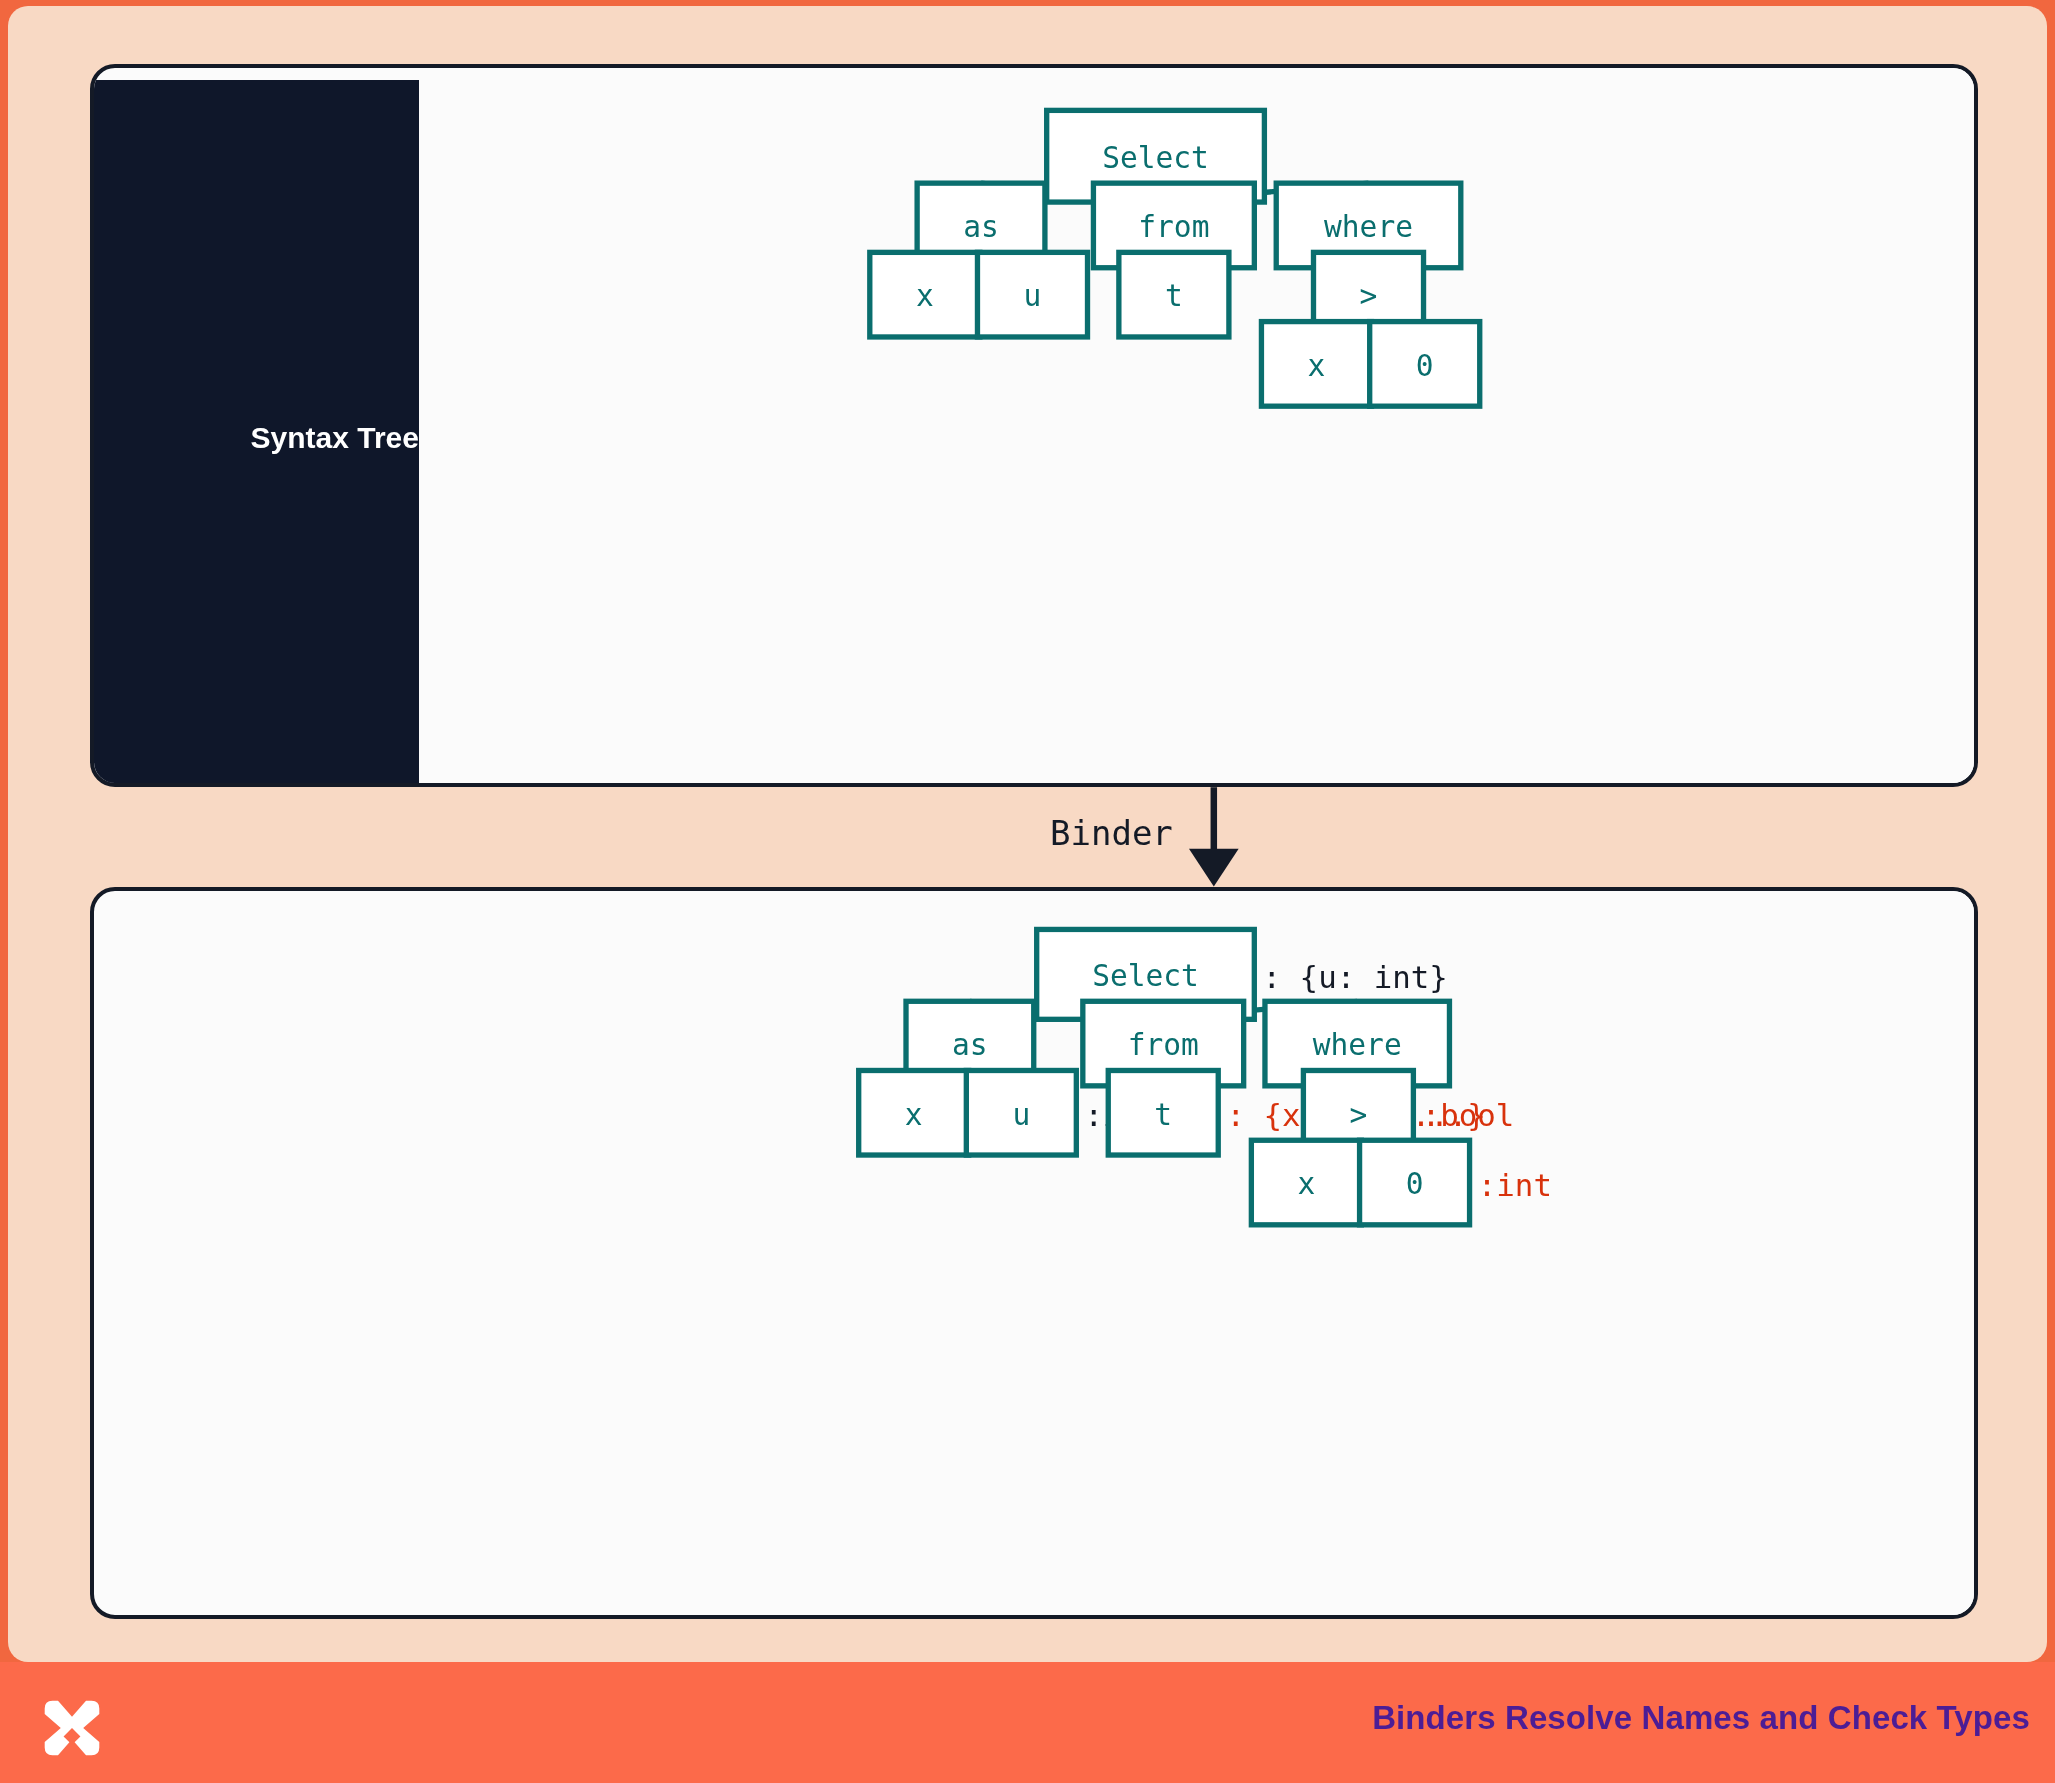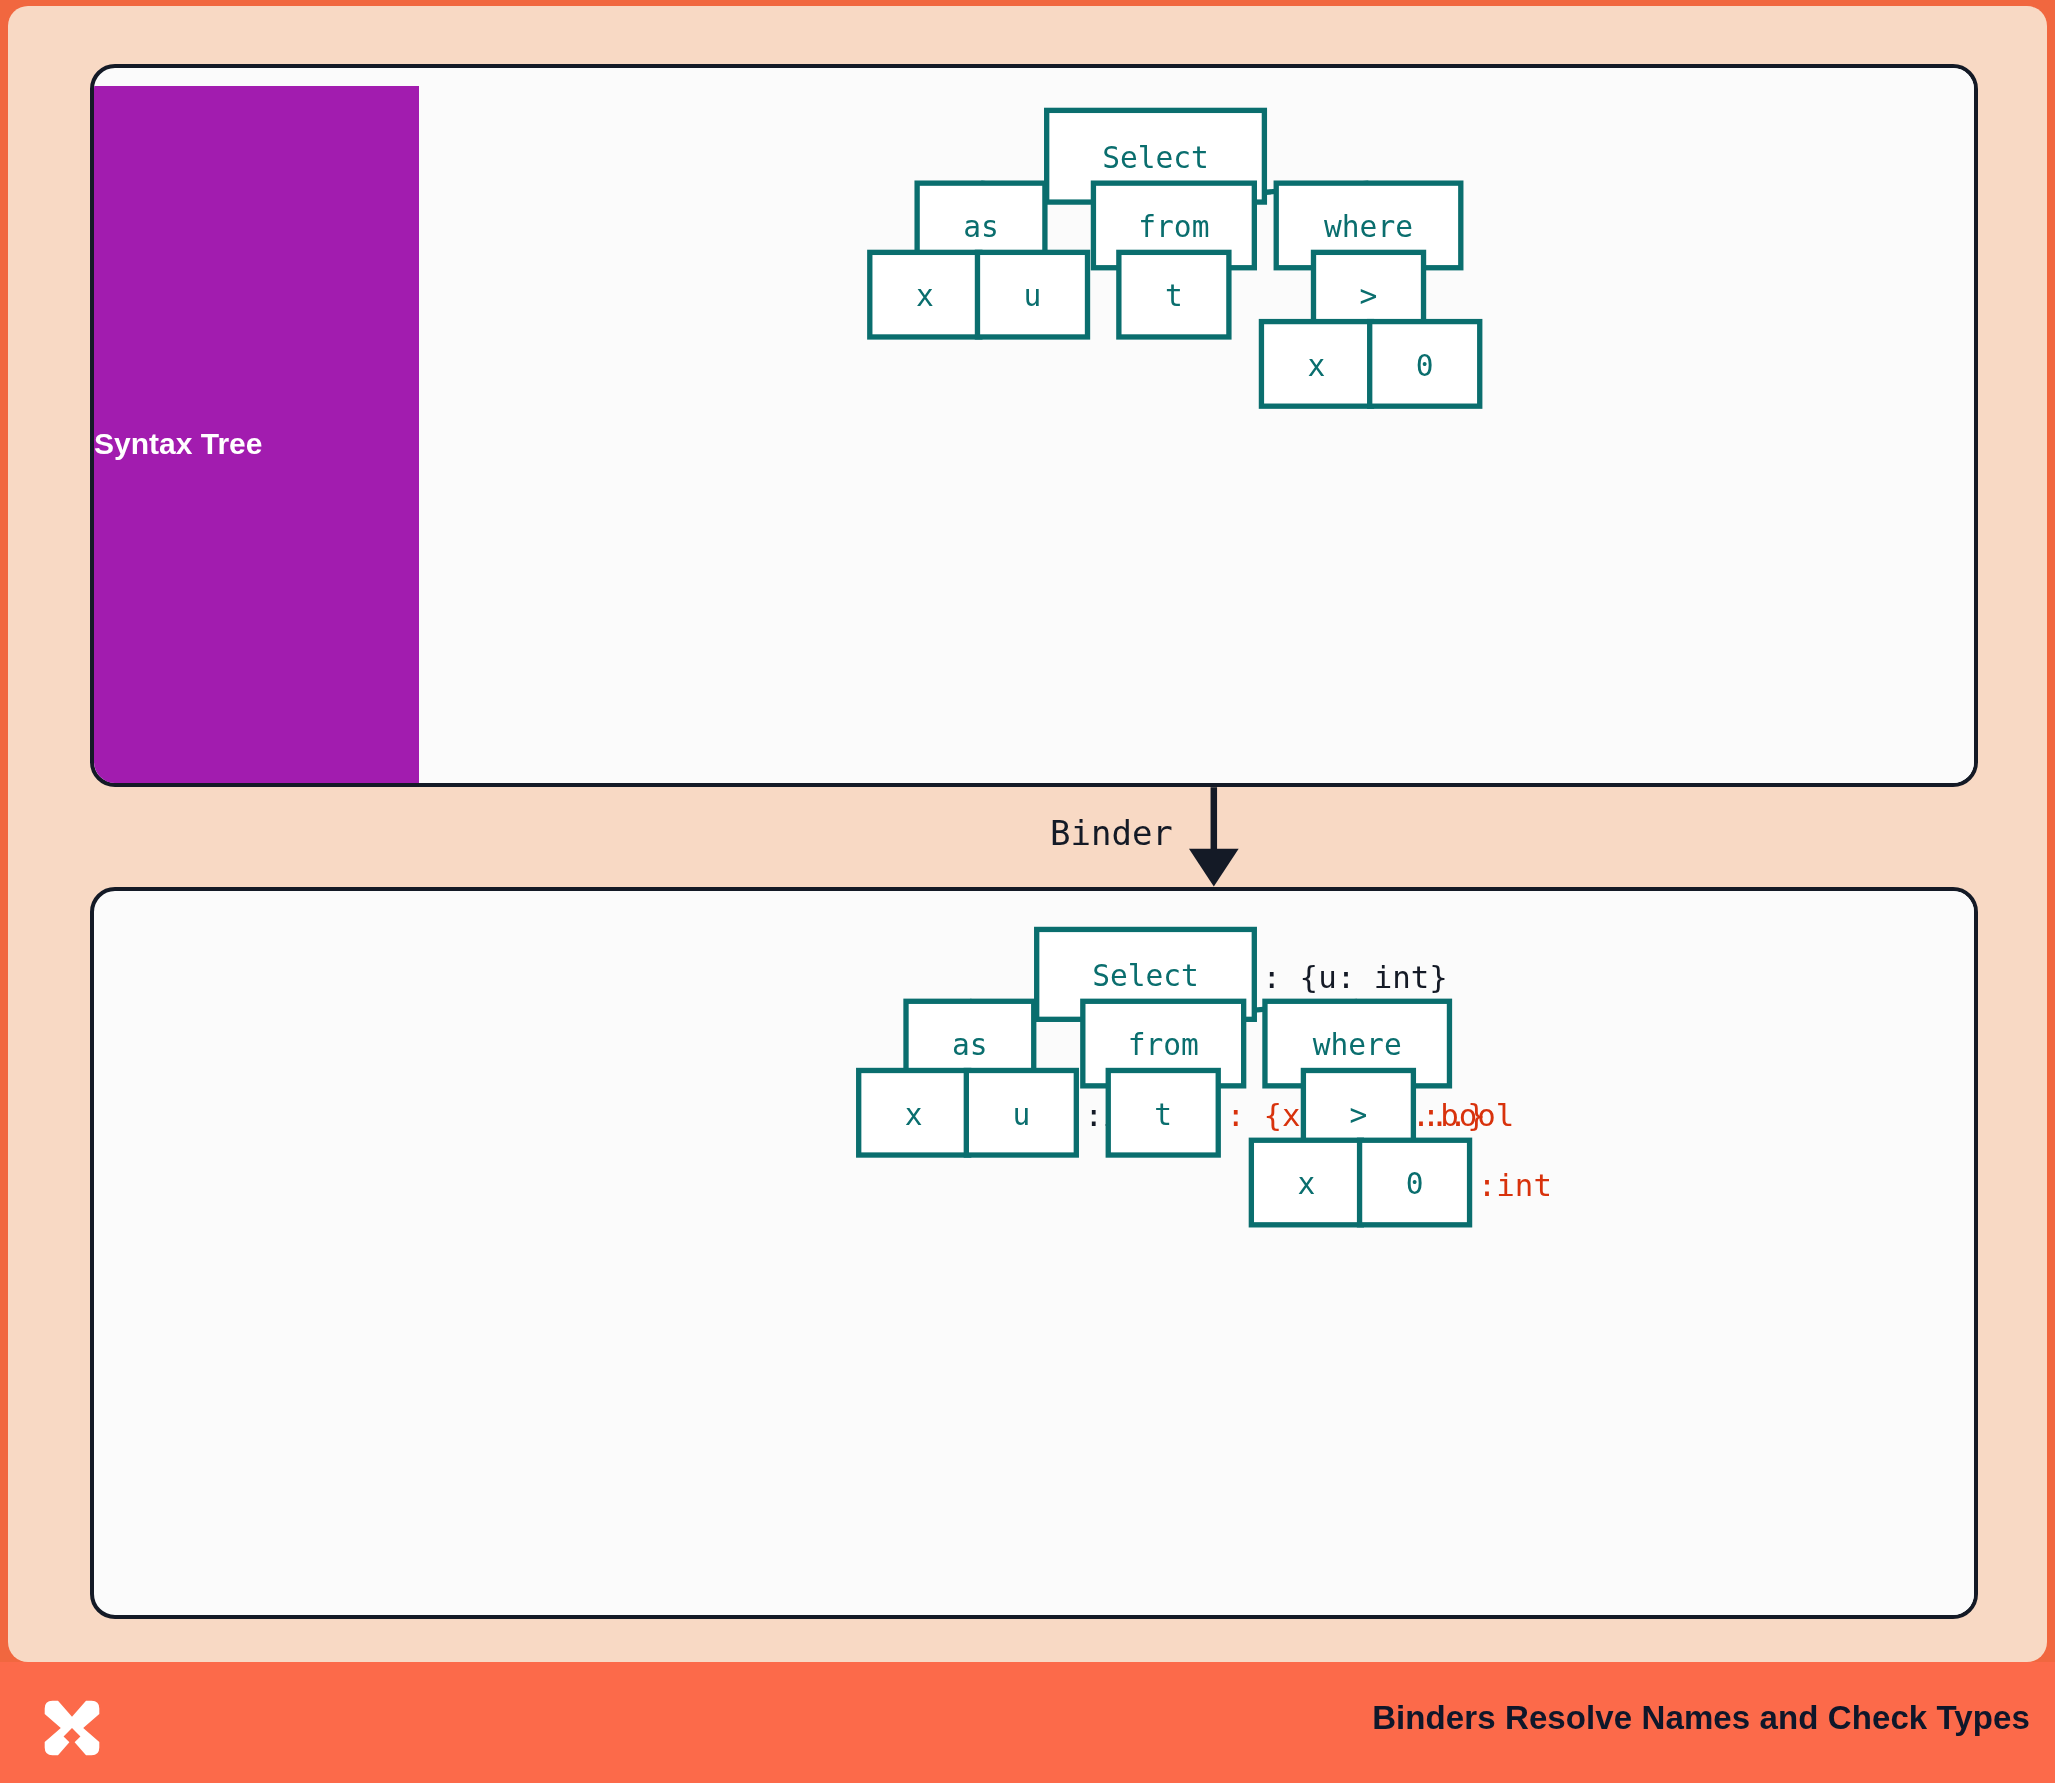--- a/index.html
+++ b/index.html
@@ -25,21 +25,21 @@
   
   .footer{
     position:absolute;
     left:0;top:1662px;
     width:2056px;height:122px;
     background:#FC6A4A;
   }
   .footer-title{
     position:absolute;
     right:26px;top:37px;
-    color:#0f172a;
+    color:#4c1d95;
     font-size:33px;
     font-weight:700;
     letter-spacing:0.1px;
     white-space:nowrap;
   }
   .logo{
     position:absolute;
     left:37px;top:1693px;
     width:70px;height:70px;
   }
@@ -51,26 +51,26 @@
     border-radius:25px;
     background:#FBFBFB;
     box-sizing:border-box;
     overflow:hidden;
   }
   .panel-top{left:90px;top:64px;width:1888px;height:723px;}
   .panel-bottom{left:90px;top:887px;width:1888px;height:732px;}
 
   .sidebar{
     position:absolute;
-    left:0;top:18px;
+    left:0;top:12px;
     width:325px;height:100%;
-    background:#a21caf;
+    background:#0f172a;
     display:flex;
     align-items:center;
-    justify-content:flex-start;
+    justify-content:flex-end;
   }
   .sidebar-label{
     color:#FFFFFF;
     font-size:30px;
     font-weight:700;
     text-align:center;
     line-height:1.58;
     white-space:pre-line;
   }
 

